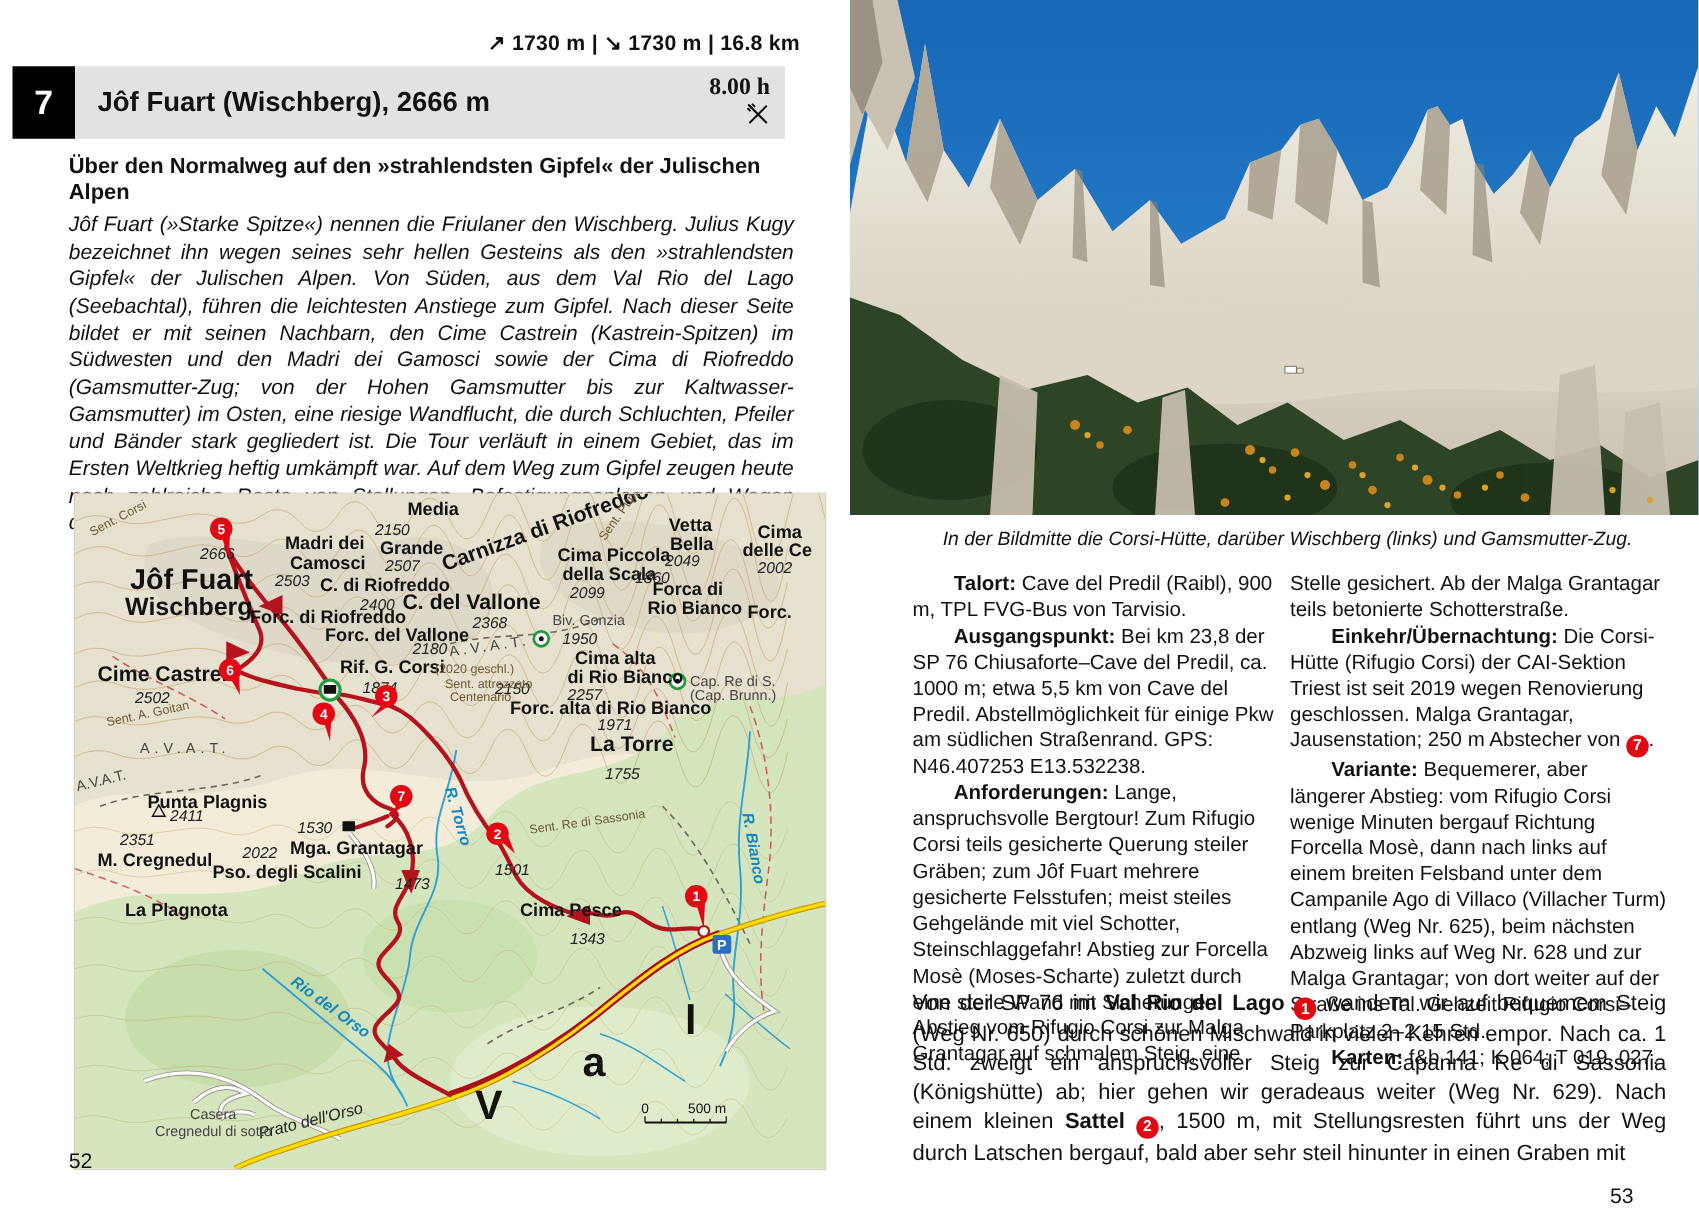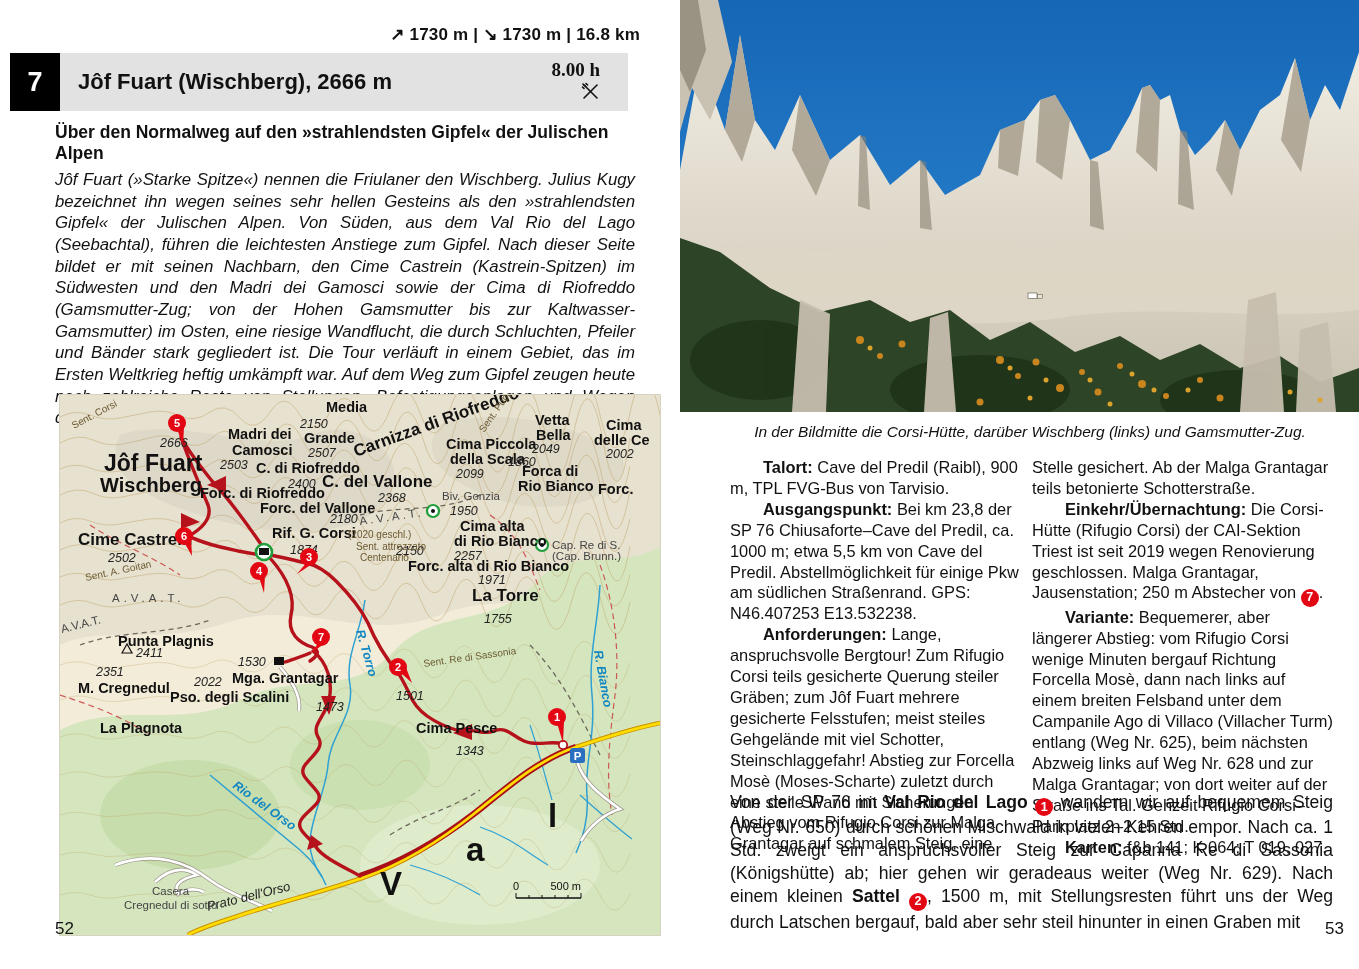--- a/index.html
+++ b/index.html
@@ -5,32 +5,32 @@
   html,body{margin:0;padding:0;background:#fff;}
   .spread{position:relative;width:1359px;height:969px;background:#fff;overflow:hidden;
           font-family:"Liberation Sans",sans-serif;color:#111;}
   
   .stats{position:absolute;top:24px;left:68px;width:572px;text-align:right;
          font-weight:bold;font-size:17px;letter-spacing:.2px;}
   .header{position:absolute;top:53px;left:10px;width:618px;height:58px;display:flex;}
   .tour-box{width:50px;background:#000;color:#fff;font-size:27px;font-weight:bold;
             display:flex;align-items:center;justify-content:center;}
   .header-bar{flex:1;background:#e2e2e2;display:flex;align-items:center;
-              padding:0 28px 0 18px;text-align:center;}
+              padding:0 12px 0 18px;text-align:center;}
   .title{font-size:22px;font-weight:bold;}
   .header-right{margin-left:auto;display:flex;flex-direction:column;align-items:flex-end;gap:1px;font-family:Liberation Serif, serif;}
   .duration{font-size:19px;font-weight:bold;}
   .heading{position:absolute;top:122px;left:55px;width:580px;font-weight:bold;
            font-size:17.5px;line-height:1.2;}
   .intro{position:absolute;top:169px;left:55px;width:580px;font-style:italic;
          font-size:16.8px;line-height:1.29;text-align:justify;}
   .map-wrap{position:absolute;top:395px;left:60px;width:600px;height:540px;
             outline:1px solid #d8d2c0;}
   .pagenum{position:absolute;top:919px;font-size:17px;}
-  .pagenum.left{left:55px;} .pagenum.right{left:1325px;}
+  .pagenum.left{left:55px;} .pagenum.right{left:1288px;margin-top:28px;}
   
   .photo-wrap{position:absolute;left:680px;top:0;width:679px;height:412px;}
   .caption{position:absolute;left:729px;top:423px;width:602px;text-align:center;
            font-style:italic;font-size:15.5px;}
   .info{position:absolute;top:457px;font-size:16.4px;line-height:1.275;text-align:left;}
   .info.c1{left:730px;width:297px;}
   .info.c2{left:1032px;width:301px;}
   .info b{font-weight:bold;margin-left:33px;}
   .body-par{position:absolute;left:730px;top:791px;width:603px;font-size:17.6px;
             line-height:1.31;text-align:justify;}

